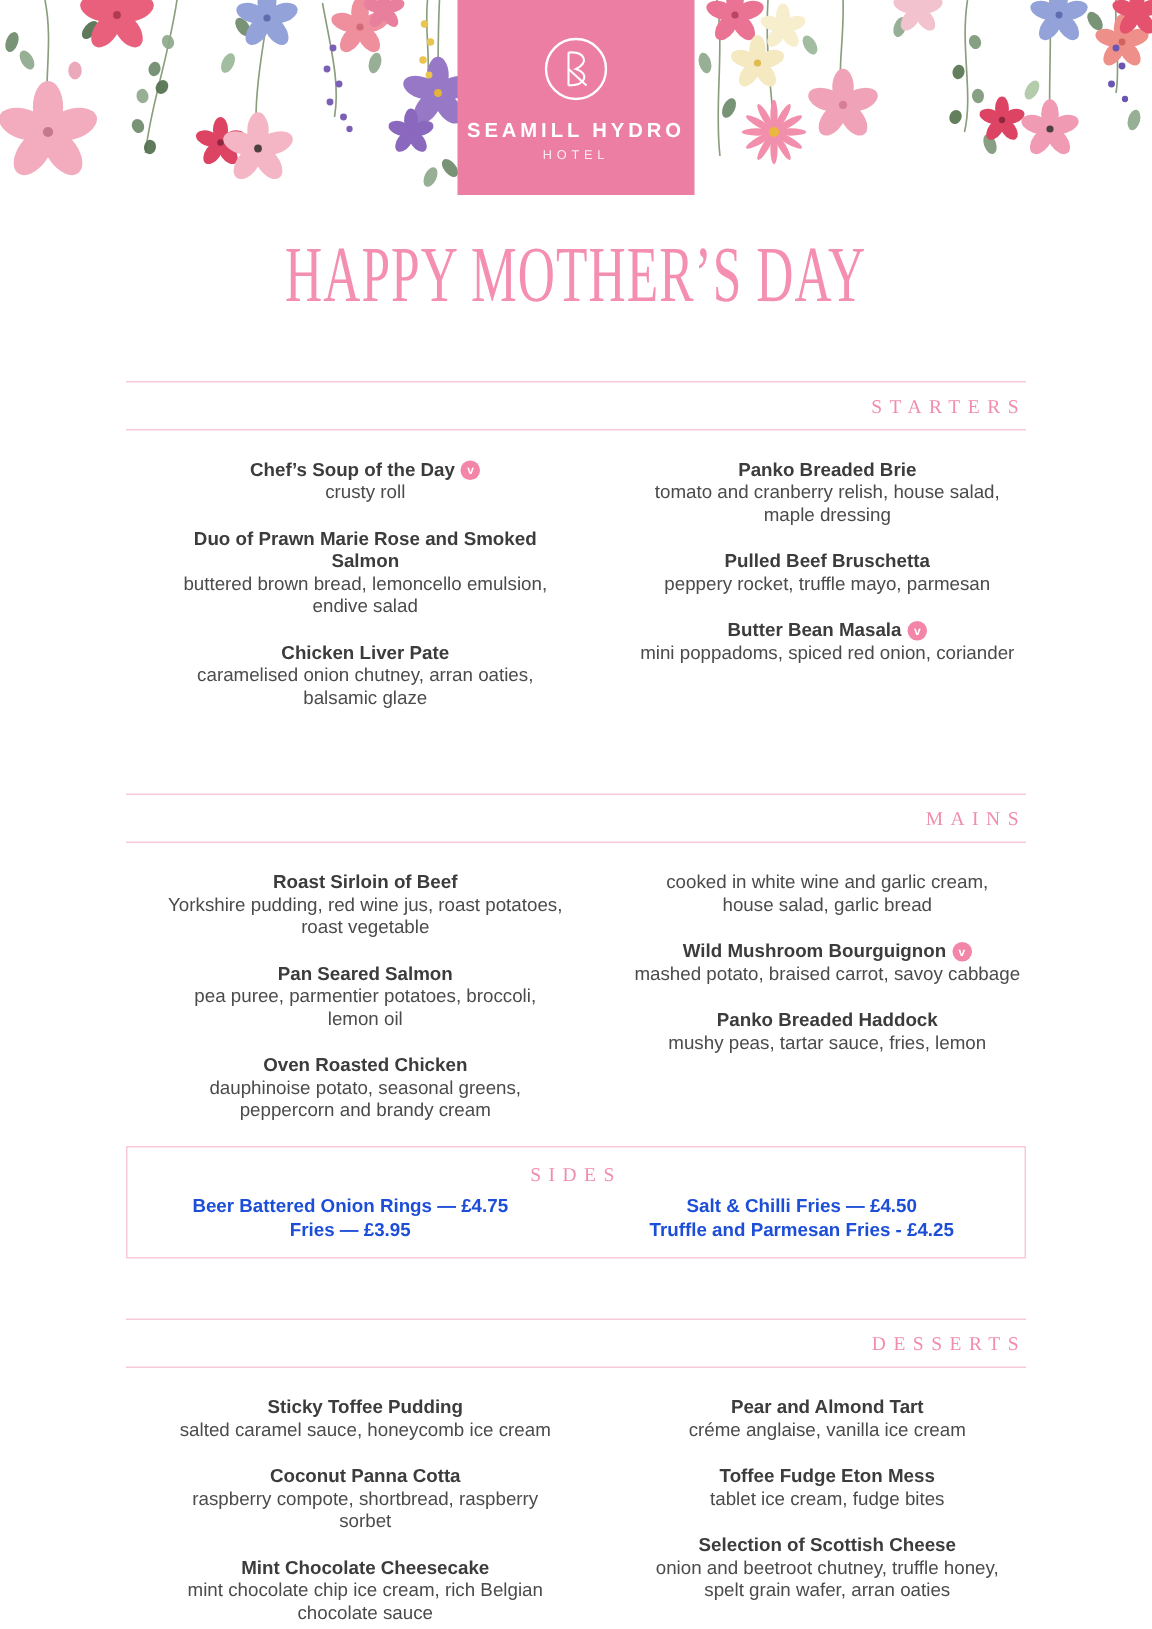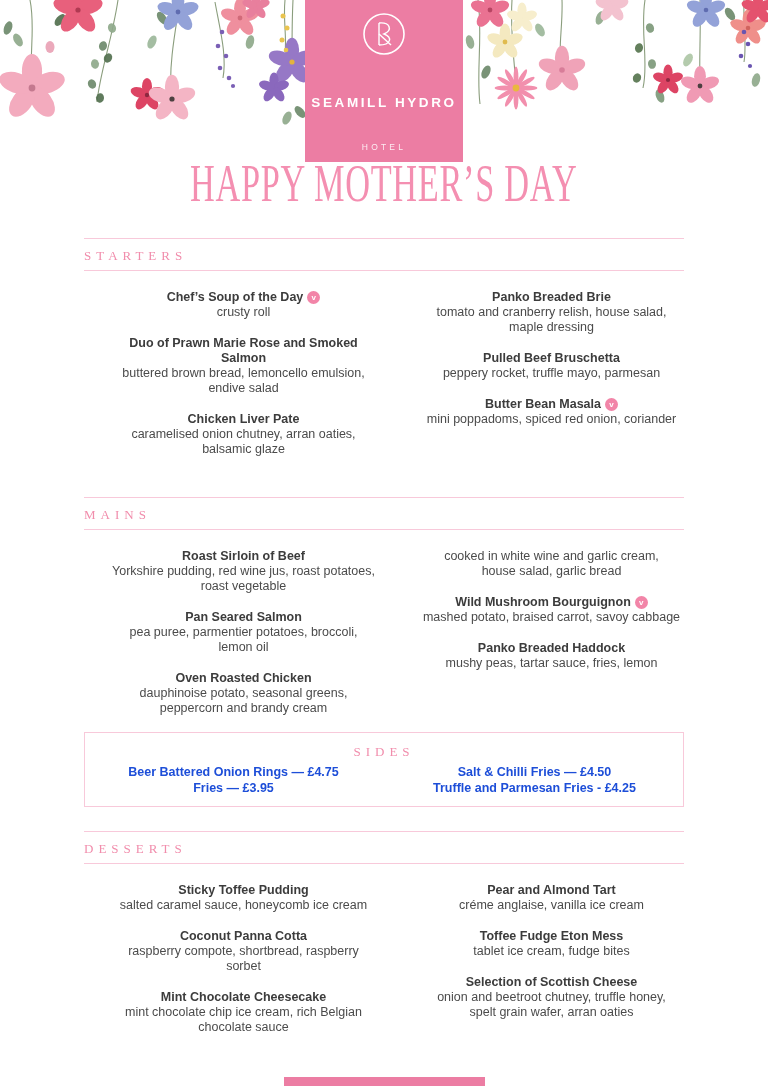--- a/index.html
+++ b/index.html
@@ -4,40 +4,40 @@
 <style>
   * { margin:0; padding:0; box-sizing:border-box; }
   body { background:#ffffff; font-family:"Liberation Sans", sans-serif; }
   .page { position:relative; width:768px; height:1086px; margin:0 auto; background:#fff; overflow:hidden; }
 
   
   .header { position:relative; height:130px; }
   .floral-svg { position:absolute; top:0; left:0; pointer-events:none; }
   .logo-box {
     position:absolute; top:0; left:50%; transform:translateX(-50%);
-    width:158px; height:162px; background:#ec7da3; z-index:2;
-    display:flex; flex-direction:column; align-items:center; justify-content:center;gap:28px;
+    width:158px; height:130px; background:#ec7da3; z-index:2;
+    display:flex; flex-direction:column; align-items:center; justify-content:center;
   }
   .brand-name { color:#fff; font-weight:bold; font-size:13.5px; letter-spacing:2.6px; margin-top:9px; white-space:nowrap; }
   .brand-sub  { color:rgba(255,255,255,0.85); font-size:8.5px; letter-spacing:3.2px; margin-top:4px; }
 
   
   .title-wrap { text-align:center; margin-top:22px; height:62px; }
   .title-text {
     display:inline-block; font-family:"Liberation Serif", serif;
     font-size:49px; color:#f48fb1; letter-spacing:1px; white-space:nowrap;
     transform:scale(0.70,1.08); transform-origin:center top; font-weight:normal;
   }
 
   
   .content { width:600px; margin:0 auto; }
 
   .section-head {
     border-top:1px solid #f8c9da; border-bottom:1px solid #f8c9da;
-    text-align:left; padding:7px 0 6px; margin-top:24px;
+    text-align:right; padding:7px 0 6px; margin-top:40px;
   }
   .section-label, .sides-label {
     font-family:"Liberation Serif", serif; font-size:13px;
     letter-spacing:5px; color:#f18dac;
   }
   .dish-grid { display:grid; grid-template-columns:1fr 1fr; column-gap:16px; padding-top:19px; }
   .dish { text-align:center; margin-bottom:16px;margin-left:27px; }
   .dish-name { font-weight:bold; font-size:12.5px; color:#3c3c3c; line-height:15px; }
   .dish-desc { font-size:12.5px; color:#4b4b4b; line-height:15px; }
   .badge {

